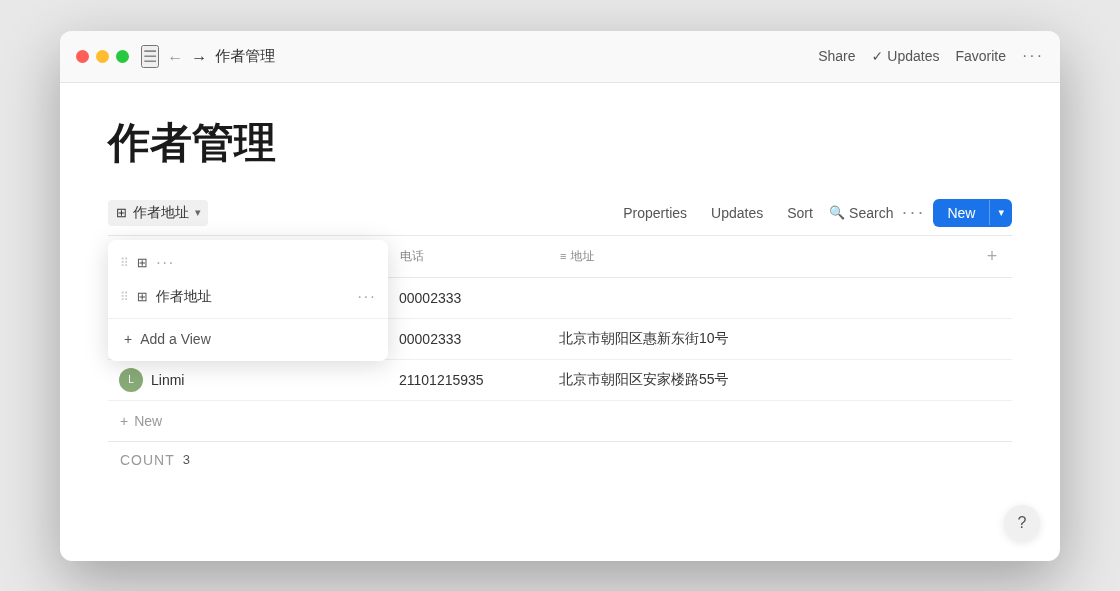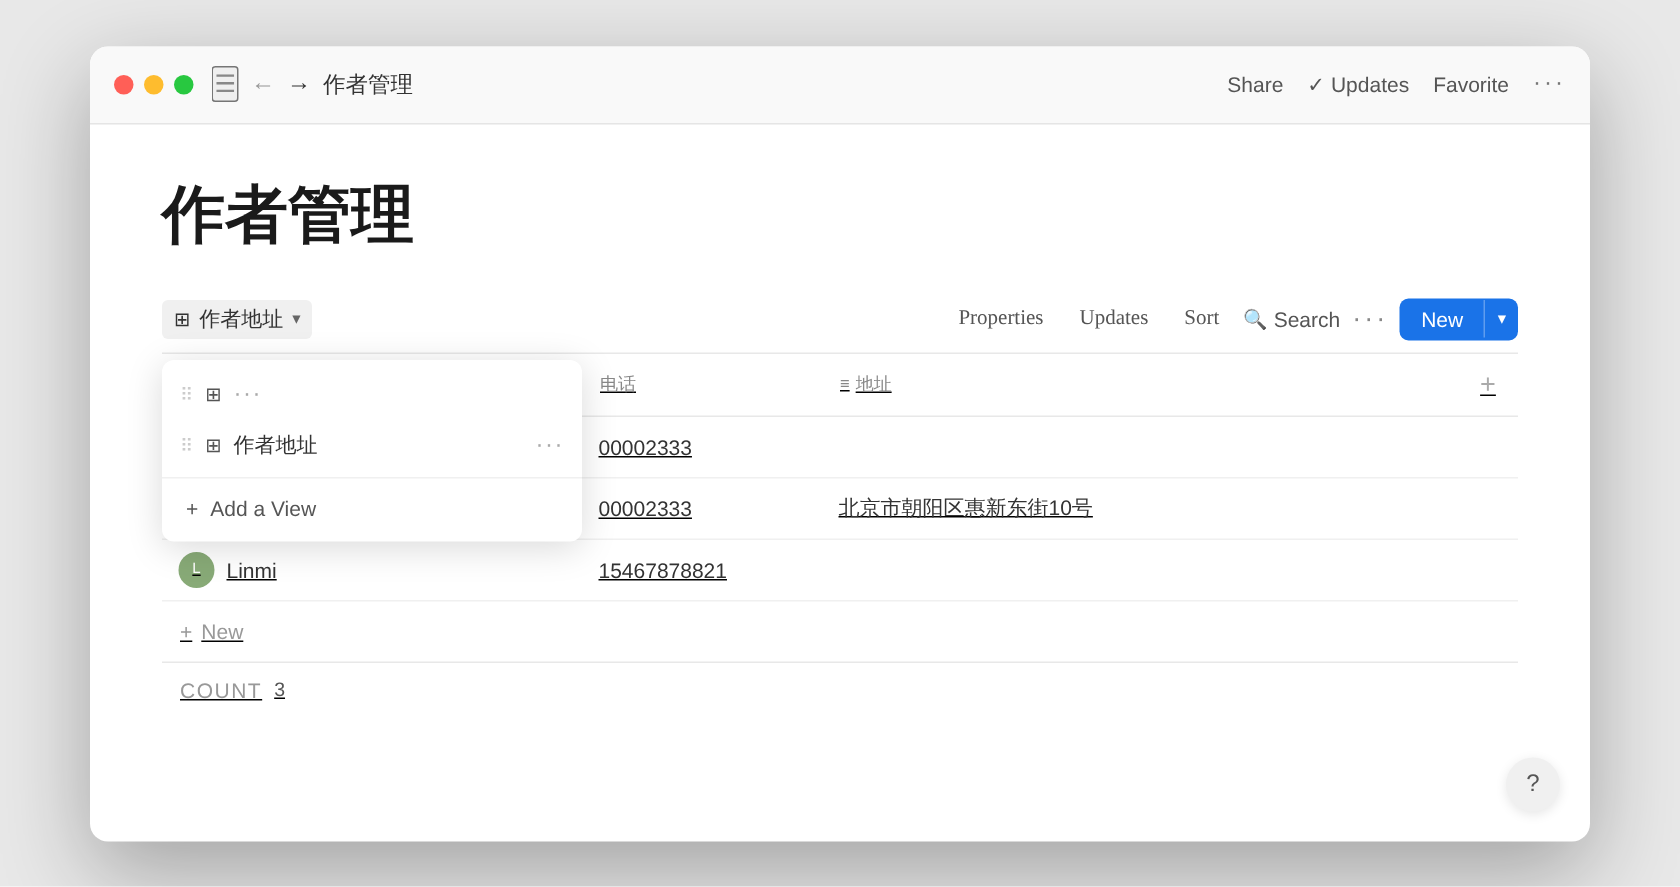--- a/index.html
+++ b/index.html
@@ -133,21 +133,20 @@
       color: #666;
     }
     .toolbar-spacer { flex: 1; }
     .toolbar-action {
       font-size: 14px;
       color: #555;
       cursor: pointer;
       background: none;
       border: none;
       padding: 4px 8px;
-      font-family: Liberation Serif, serif;
     }
     .search-btn {
       display: flex;
       align-items: center;
       gap: 4px;
       font-size: 14px;
       color: #555;
       cursor: pointer;
       background: none;
       border: none;
@@ -228,21 +227,20 @@
       align-items: center;
       gap: 8px;
       padding: 8px 16px;
       cursor: pointer;
       font-size: 14px;
       color: #555;
     }
     
     .table-container {
       margin-top: 0;
-      text-decoration: underline;
     }
     .table-header {
       display: grid;
       grid-template-columns: 280px 160px 1fr 40px;
       border-bottom: 1px solid #e8e8e8;
       padding: 8px 0;
     }
     .col-header {
       font-size: 12px;
       font-weight: 500;
@@ -449,21 +447,22 @@
         <div class="cell"></div>
       </div>
 
       <div class="table-row">
         <div class="cell">
           <div class="avatar" style="background:#8a7;color:white;">
             <span>L</span>
           </div>
           <span>Linmi</span>
         </div>
-        <div class="cell">15467878821</div>
+        <div class="cell">21101215935</div>
+        <div class="cell">北京市朝阳区安家楼路55号</div>
         <div class="cell"></div>
       </div>
 
       <div class="table-row" style="border-bottom: none;">
         <button class="new-row-btn">
           <span>+</span>
           <span>New</span>
         </button>
       </div>
 

